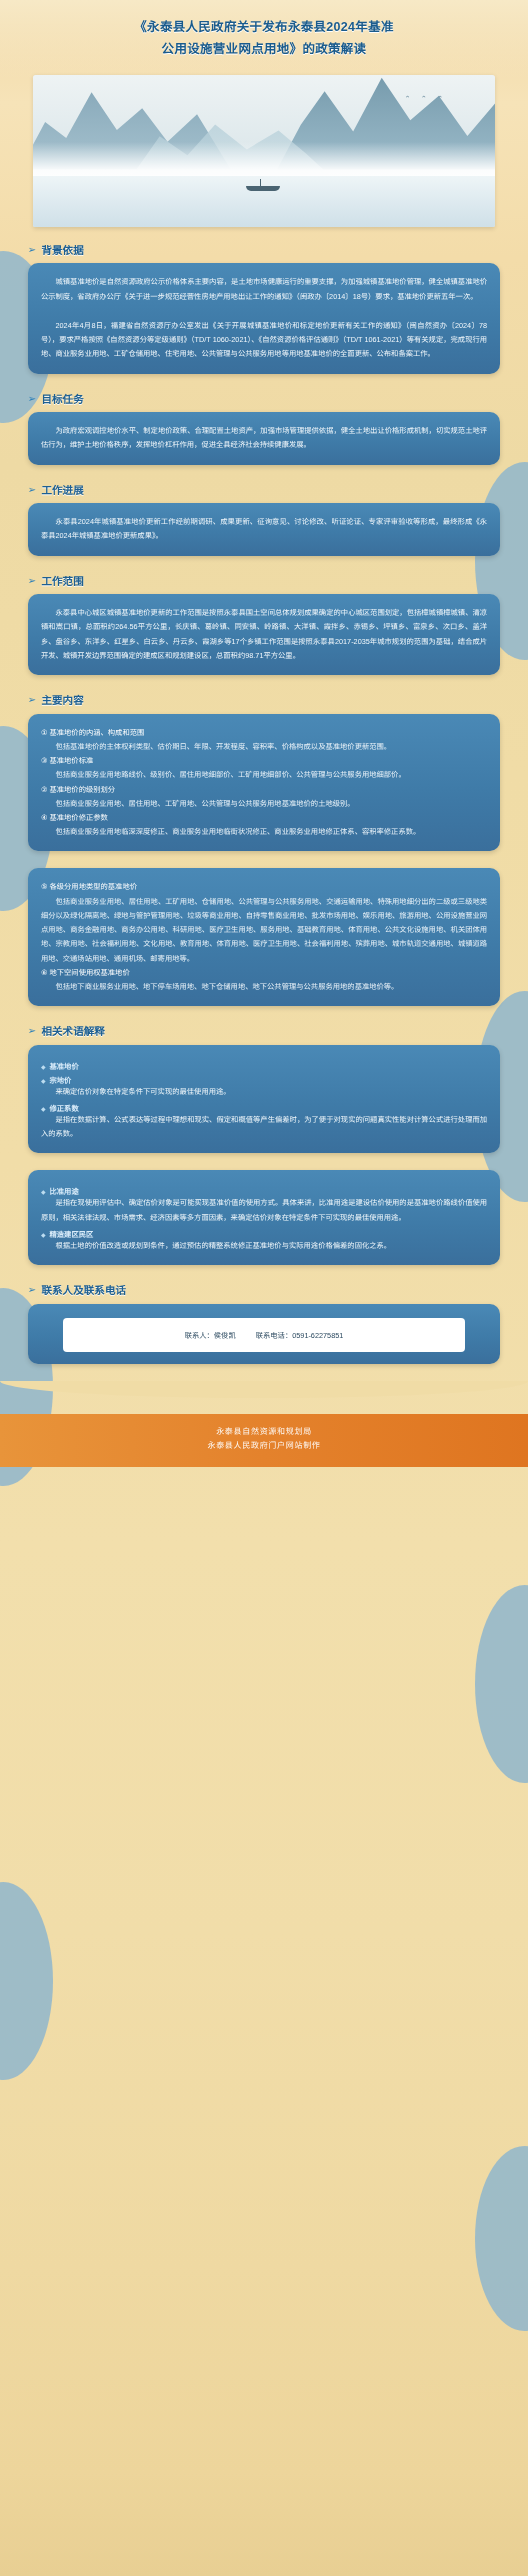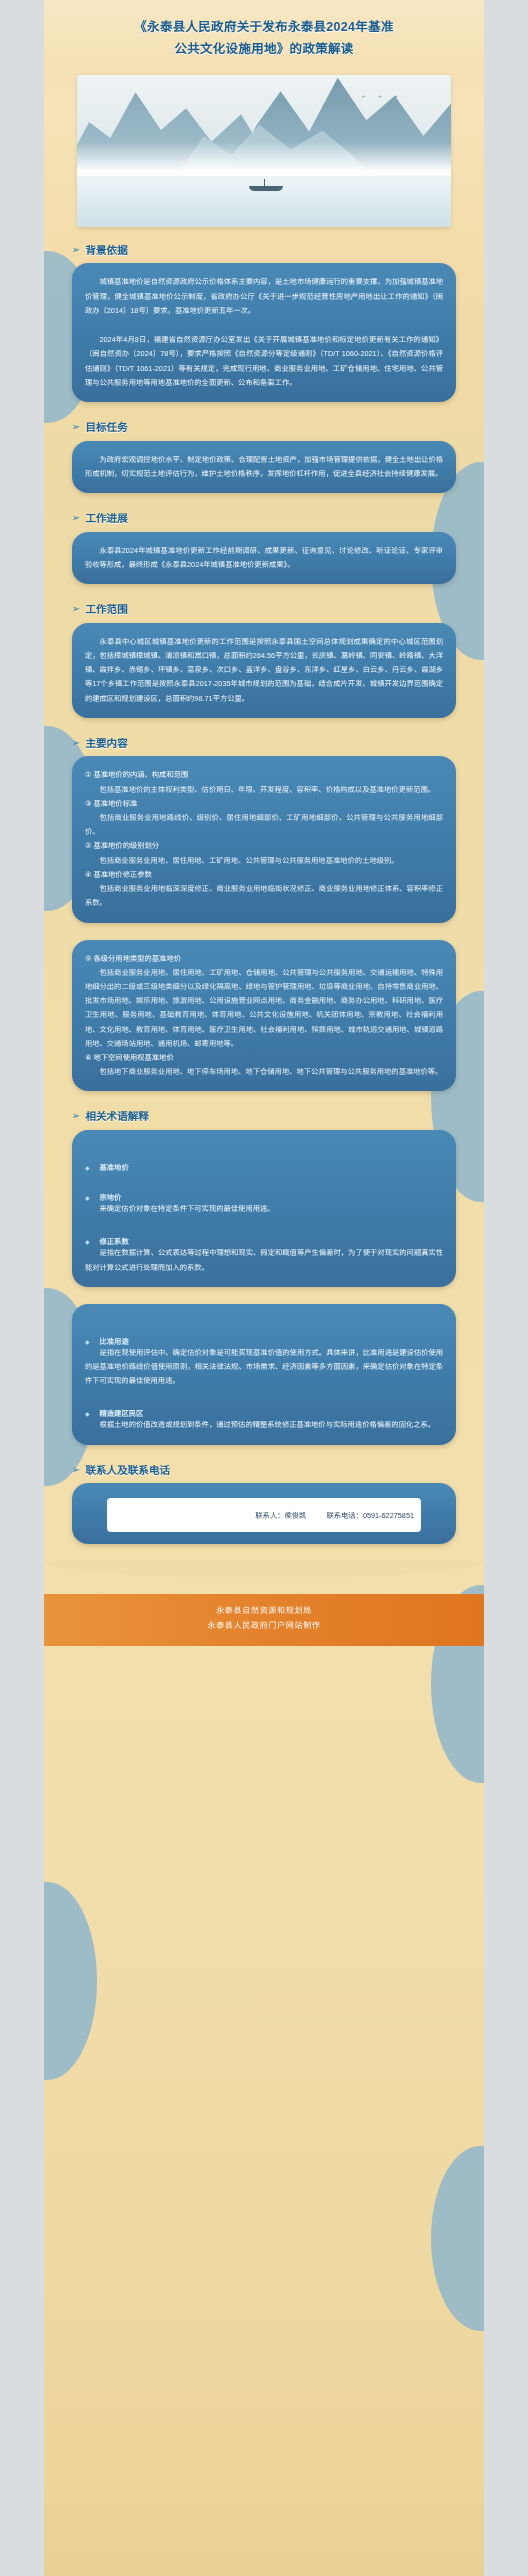--- a/index.html
+++ b/index.html
@@ -1,21 +1,21 @@
 <!DOCTYPE html>
 <html lang="zh-CN" style="font-size:10.6px"><head>
 <meta charset="utf-8">
 <style>
   * { box-sizing: border-box; margin: 0; padding: 0; }
   html, body {
     background: #d9dde0;
     font-family: "Liberation Sans", "DejaVu Sans", sans-serif;
   }
   .page {
-    width: 440px;
+    width: 528px;
     min-height: 2576px;
     margin: 0 auto;
     position: relative;
     background: linear-gradient(180deg,
         #f2d9a8 0%,
         #f6e3b8 4%,
         #f3dca9 10%,
         #eedaa4 18%,
         #f0dca6 30%,
         #f1dda8 45%,
@@ -108,21 +108,21 @@
   }
   .sec-head .chev { color: #2d7fb8; font-size: 10px; font-weight: bold; }
   .sec-head .txt {
     font-size: 10.6px; font-weight: bold; color: #1d5f92;
     text-shadow: 0 0.7px 0 rgba(255,255,255,.85);
   }
 
   
   .card {
     background: linear-gradient(180deg,#4a89b6 0%, #3f7ba8 55%, #3a6f9c 100%);
-    border-radius: 16px;
+    border-radius: 10px;
     padding: 12px 13.2px;
     margin: 0 9.2px 17px;
     color: #ffffff;
     box-shadow: 0 2px 5.3px rgba(0,0,0,.16);
   }
   .card p {
     font-size: 7.3px;
     line-height: 1.95;
     text-align: justify;
     text-indent: 2em;
@@ -133,39 +133,39 @@
   .bullet-title {
     font-size: 7.3px; line-height: 1.95; color: #ffffff; font-weight: normal;
   }
   .bullet-body {
     font-size: 7.3px; line-height: 1.95; color: #eaf3f9; text-indent: 2em;
     text-align: justify;
   }
 
   
   .glos-term {
-    display: flex; align-items: baseline; gap: 10px;
-    font-size: 7.3px; font-weight: bold; color: #d9ecfa; margin-top: 20px;
+    display: flex; align-items: baseline; gap: 4px;
+    font-size: 7.3px; font-weight: bold; color: #d9ecfa; margin-top: 4px;
   }
   .glos-term .dia { color: #bcdcf0; font-size: 6px; }
   .glos-body {
     font-size: 7.3px; line-height: 1.95; color: #f1f8fc;
     text-indent: 2em; text-align: justify;
   }
 
   
   .contact-card {
     background: #ffffff;
     border-radius: 4px;
     margin: 2.6px 22.5px 0;
     padding: 12px 6.6px;
     text-align: center;
   }
   .contact-row {
-    display: flex; justify-content: flex-end; gap: 20px;
+    display: flex; justify-content: center; gap: 20px;
     font-size: 7.3px; color: #2c4a60;
   }
   .contact-row span { white-space: nowrap; }
 
   
   .footer {
     margin-top: 22.5px;
     background: linear-gradient(90deg,#e8943a 0%, #e4822c 50%, #df7520 100%);
     padding: 10.6px 0 13.2px;
     text-align: center;
@@ -196,21 +196,21 @@
   <div class="blob r" style="top:991px;height:211px;"></div>
   <div class="blob l" style="top:1288px;height:198px;"></div>
   <div class="blob r" style="top:1585px;height:198px;"></div>
   <div class="blob l" style="top:1882px;height:198px;"></div>
   <div class="blob r" style="top:2146px;height:185px;"></div>
 
   <div class="content">
 
     <div class="title-wrap">
       <div class="title-line">《永泰县人民政府关于发布永泰县2024年基准</div>
-      <div class="title-line">公共文化设施用地》的政策解读</div>
+      <div class="title-line">公用设施营业网点用地》的政策解读</div>
     </div>
 
     <div class="hero">
       <div class="birds">⌃ ⌃ ⌃</div>
       <div class="mtn m2"></div>
       <div class="mtn m1"></div>
       <div class="mtn m3"></div>
       <div class="mist"></div>
       <div class="water"></div>
       <div class="boat"></div>

